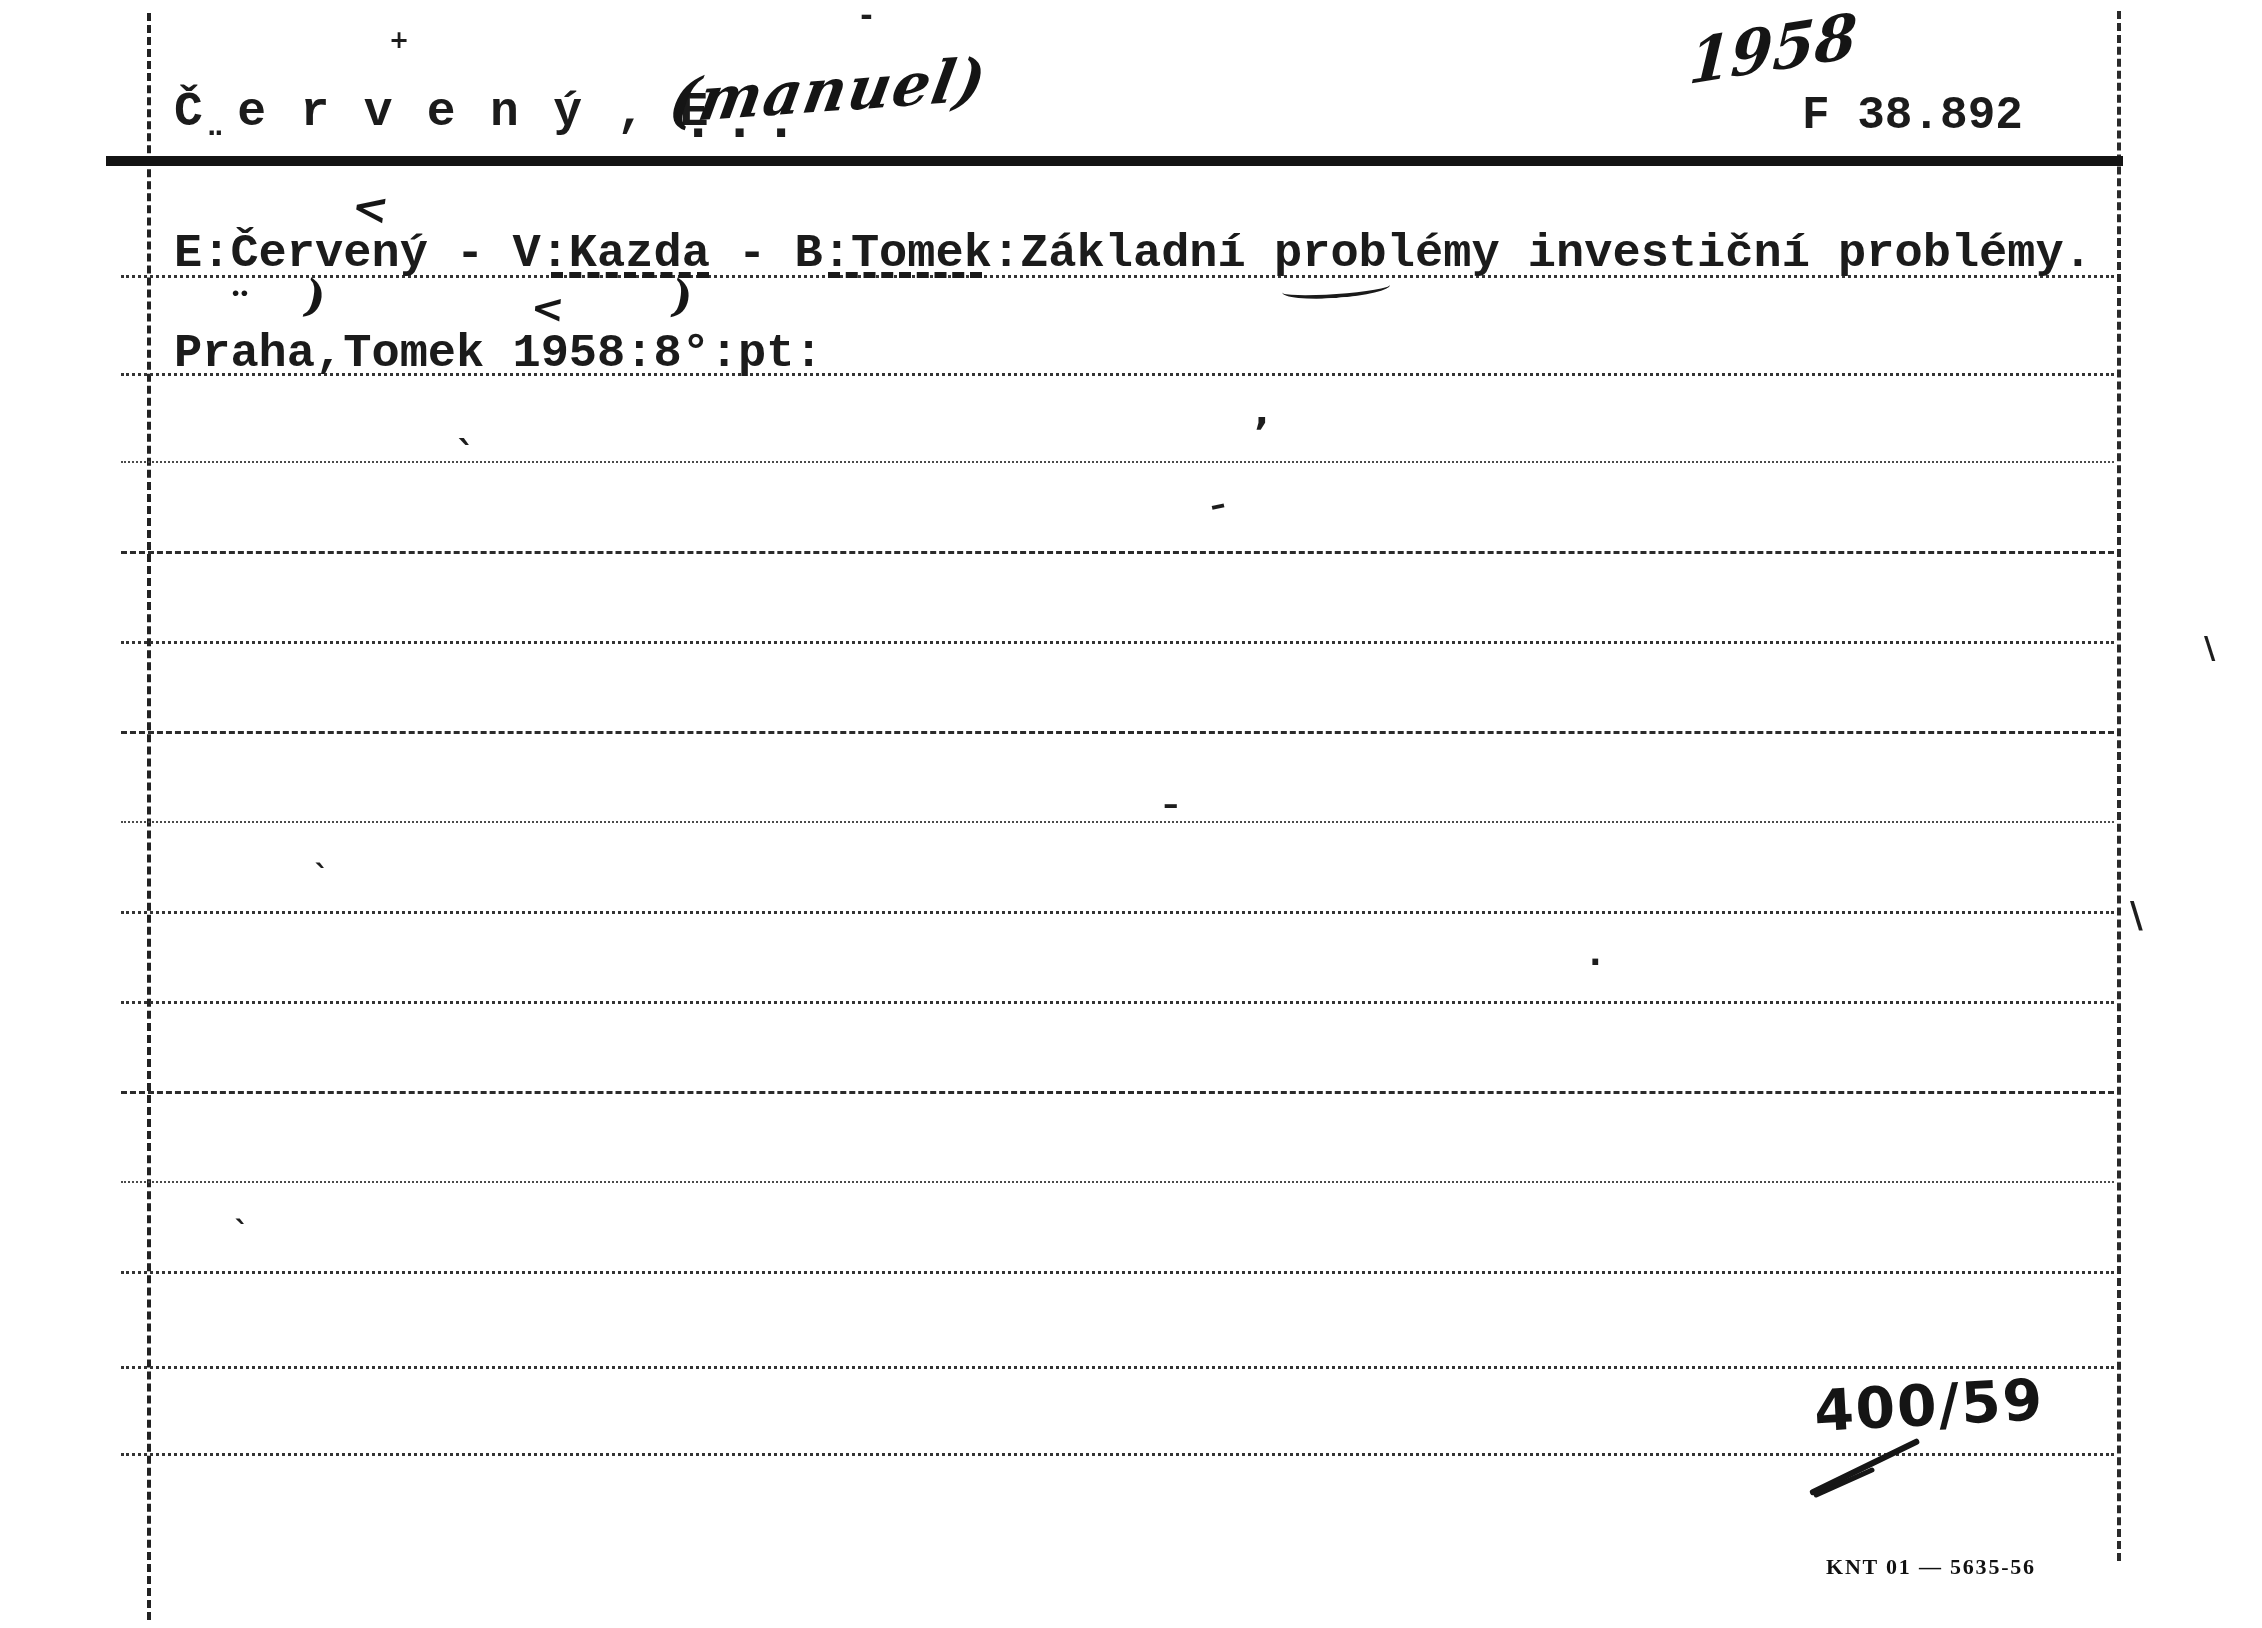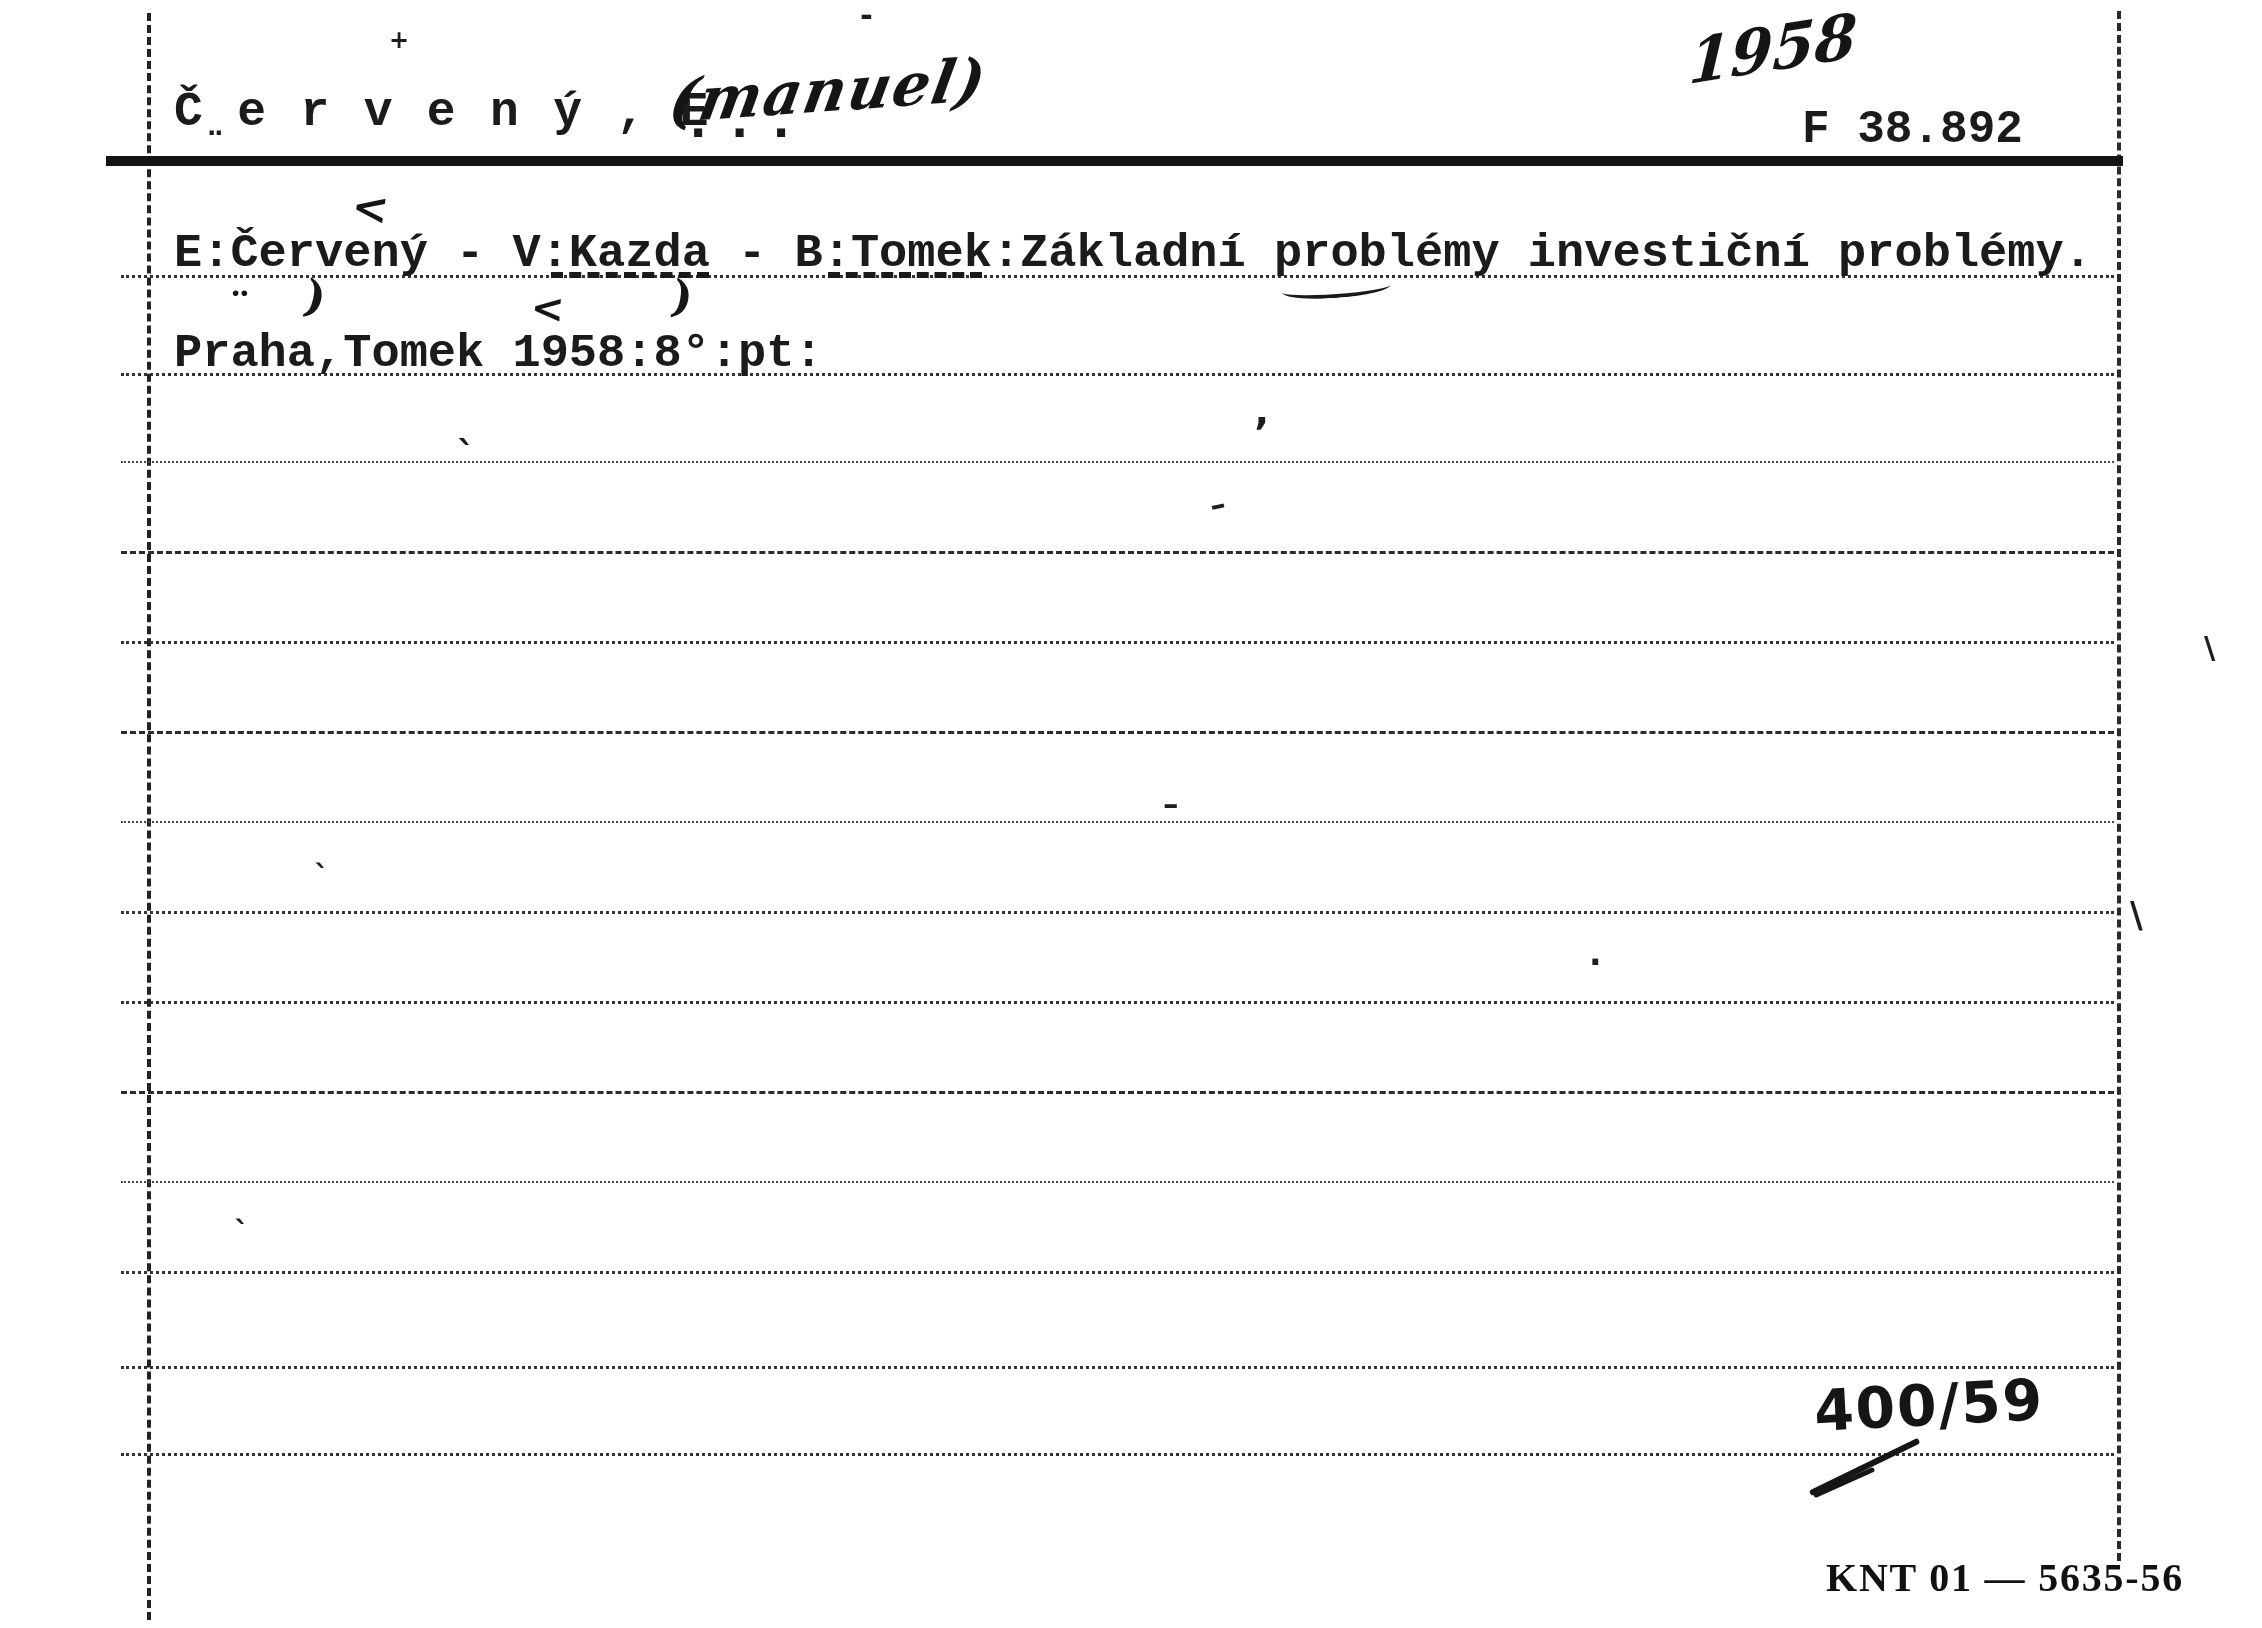--- a/index.html
+++ b/index.html
@@ -24,27 +24,27 @@
   .typed{
     position:absolute;
     font-family:"Liberation Mono", monospace;
     font-weight:bold;
     white-space:pre;
     line-height:1;
     color:#1b1b1b;
   }
   .heading{top:88px;left:174px;font-size:48px;letter-spacing:2.8px;text-align:center;}
   .heading-dots{top:94px;left:681px;font-size:57px;letter-spacing:7.3px;}
-  .callnum{top:107px;left:1802px;font-size:46px;}
+  .callnum{top:93px;left:1802px;font-size:46px;}
   .line1{top:230px;left:174px;font-size:47px;}
   .line2{top:330px;left:174px;font-size:47px;}
   .form-number{
     position:absolute;top:1554px;left:1826px;
     font-family:"Liberation Serif", serif;
-    font-weight:bold;font-size:40px;letter-spacing:1.8px;color:#111;
+    font-weight:bold;font-size:22px;letter-spacing:1.8px;color:#111;
   }
   
   .hw{
     position:absolute;
     font-family:"DejaVu Serif", serif;
     font-style:italic;
     color:#151515;
     line-height:1;
     white-space:nowrap;
   }

